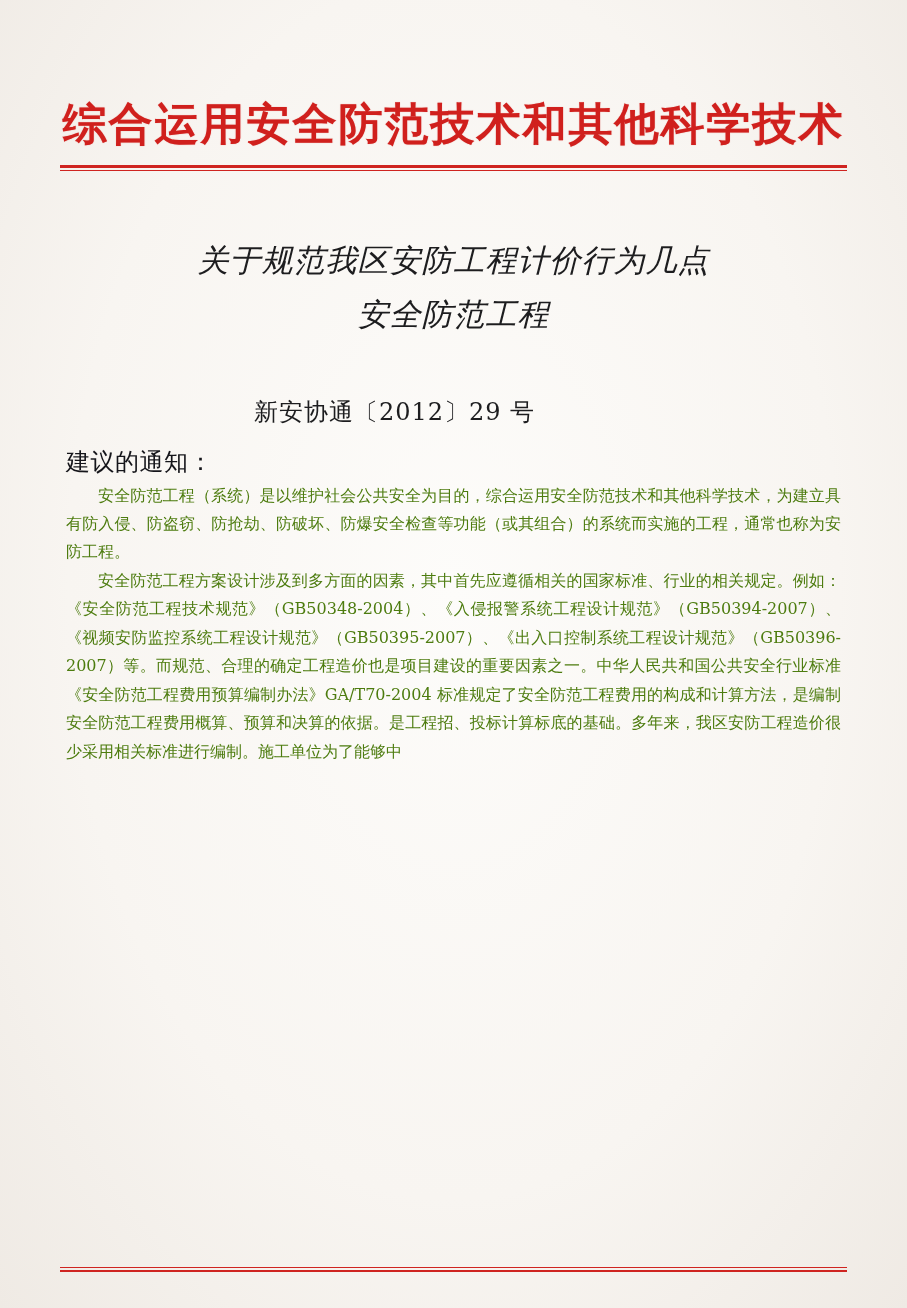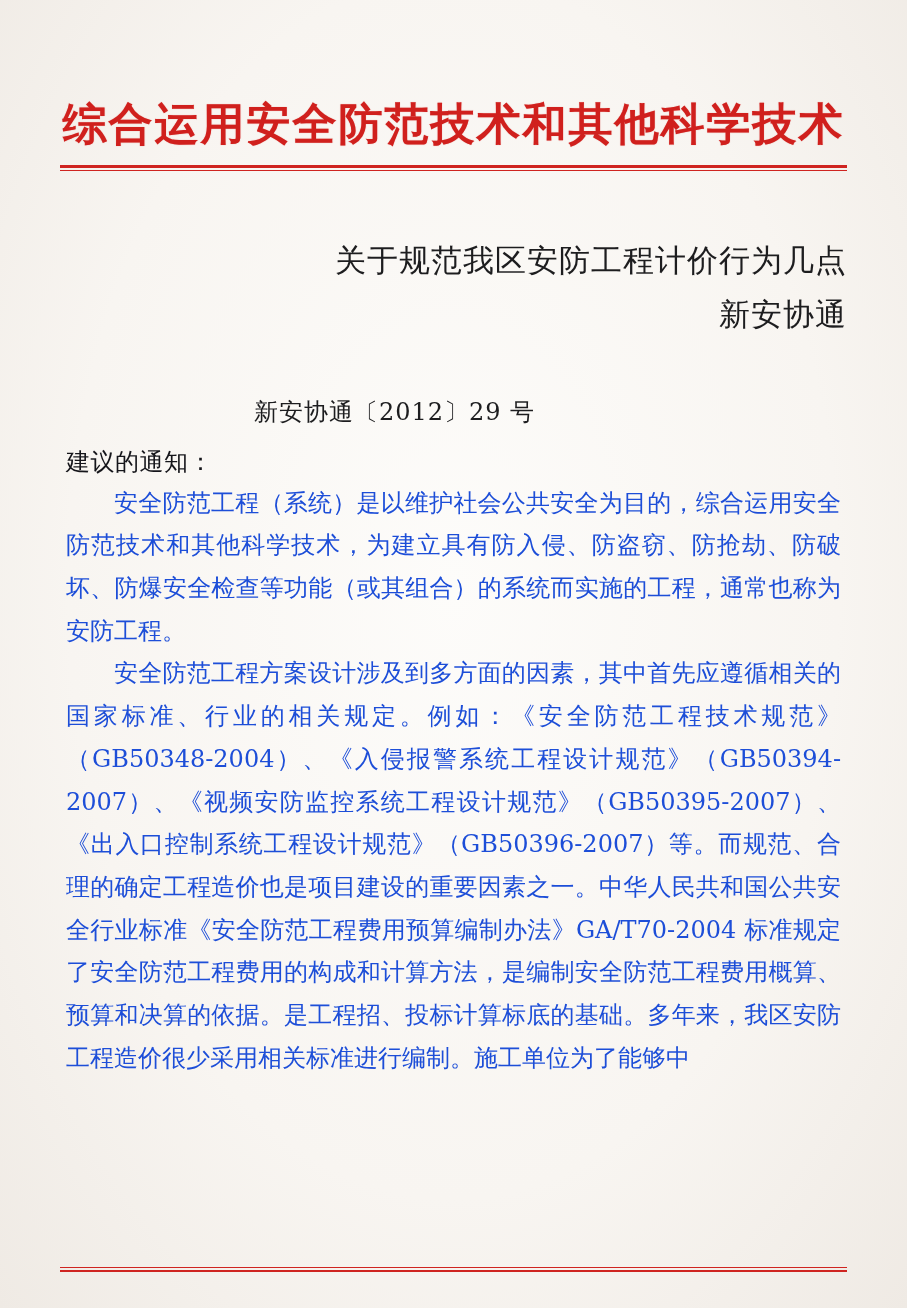--- a/index.html
+++ b/index.html
@@ -55,25 +55,26 @@
     left: 0;
     right: 0;
     background: #cf2420;
   }
   .rule-double::before { top: 0; height: 3px; }
   .rule-double::after  { top: 5px; height: 1px; }
 
   
   .doc-title {
     margin-top: 62px;
-    text-align: right;
+    text-align: center;
     font-size: 31px;
     line-height: 1.75;
     color: #1d1d1f;
     letter-spacing: 1px;
+    font-style: italic;
   }
   .doc-title div { white-space: nowrap; }
 
   
   .doc-number {
     margin-top: 54px;
     text-align: center;
     padding-right: 118px;
     font-size: 24px;
     letter-spacing: 1px;
@@ -83,23 +84,23 @@
   
   .salutation {
     margin-top: 18px;
     font-size: 24px;
     color: #15151a;
     letter-spacing: 0.5px;
     padding-left: 6px;
   }
   .body-text {
     margin-top: 4px;
-    font-size: 24px;
+    font-size: 16px;
     line-height: 1.78;
-    color: #1d4ed8;
+    color: #4d7c0f;
     text-align: justify;
     text-justify: inter-ideograph;
     padding-left: 6px;
     padding-right: 6px;
   }
   .body-text p {
     margin: 0;
     text-indent: 2em;
   }
 
@@ -129,21 +130,21 @@
 
 <div class="page">
 
   <header class="letterhead">
     <div class="letterhead-title">综合运用安全防范技术和其他科学技术</div>
     <div class="rule-double"></div>
   </header>
 
   <div class="doc-title">
     <div>关于规范我区安防工程计价行为几点</div>
-    <div>新安协通</div>
+    <div>安全防范工程</div>
   </div>
 
   <div class="doc-number">新安协通〔2012〕29 号</div>
 
   <div class="salutation">建议的通知：</div>
 
   <div class="body-text">
     <p>安全防范工程（系统）是以维护社会公共安全为目的，综合运用安全防范技术和其他科学技术，为建立具有防入侵、防盗窃、防抢劫、防破坏、防爆安全检查等功能（或其组合）的系统而实施的工程，通常也称为安防工程。</p>
     <p>安全防范工程方案设计涉及到多方面的因素，其中首先应遵循相关的国家标准、行业的相关规定。例如：《安全防范工程技术规范》（GB50348-2004）、《入侵报警系统工程设计规范》（GB50394-2007）、《视频安防监控系统工程设计规范》（GB50395-2007）、《出入口控制系统工程设计规范》（GB50396-2007）等。而规范、合理的确定工程造价也是项目建设的重要因素之一。中华人民共和国公共安全行业标准《安全防范工程费用预算编制办法》GA/T70-2004 标准规定了安全防范工程费用的构成和计算方法，是编制安全防范工程费用概算、预算和决算的依据。是工程招、投标计算标底的基础。多年来，我区安防工程造价很少采用相关标准进行编制。施工单位为了能够中</p>
   </div>

